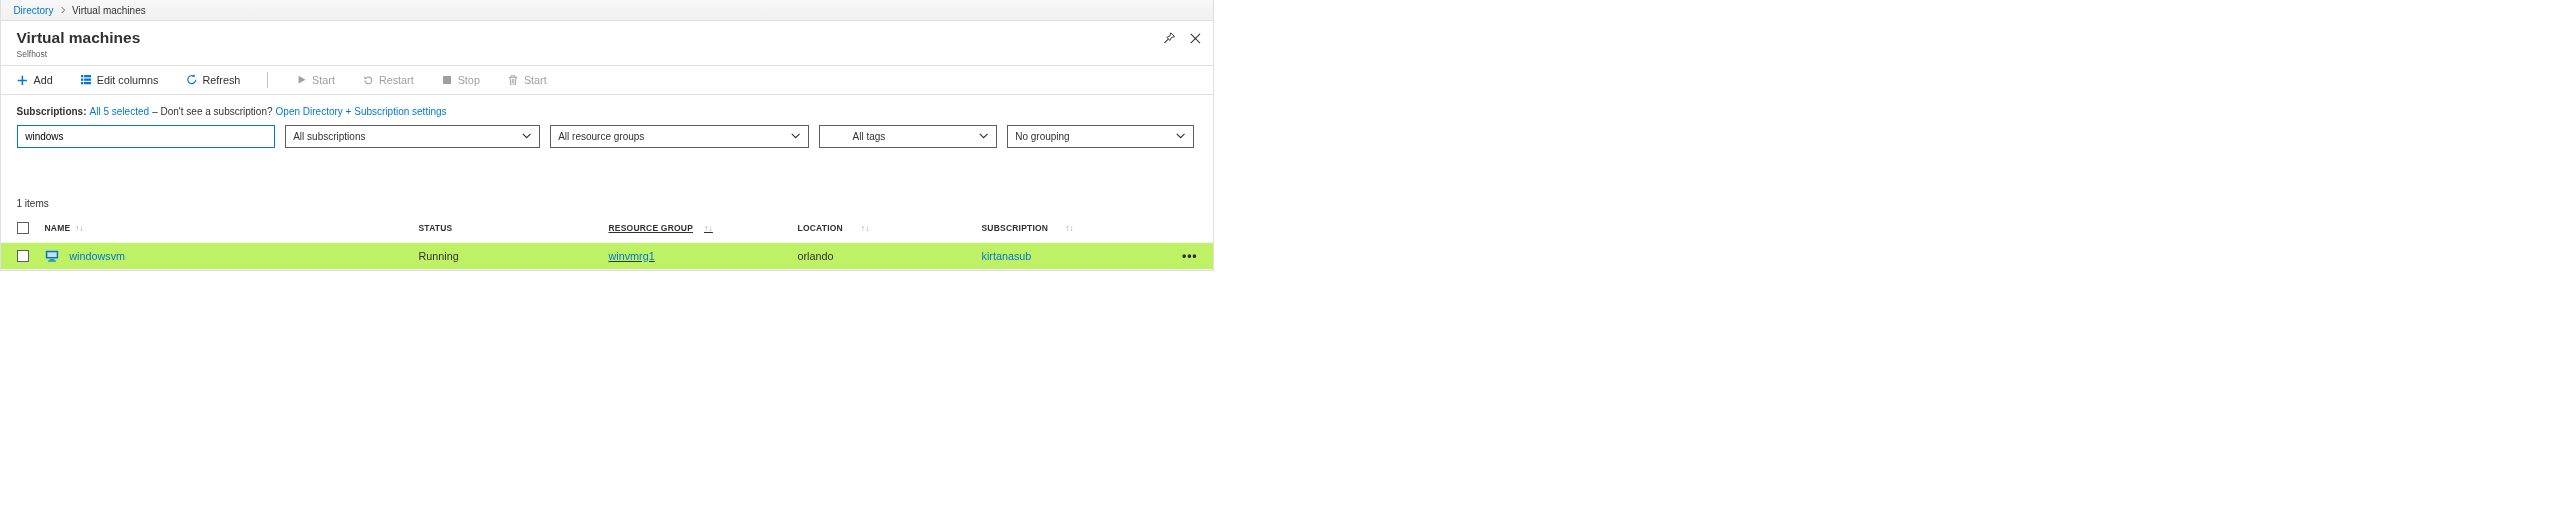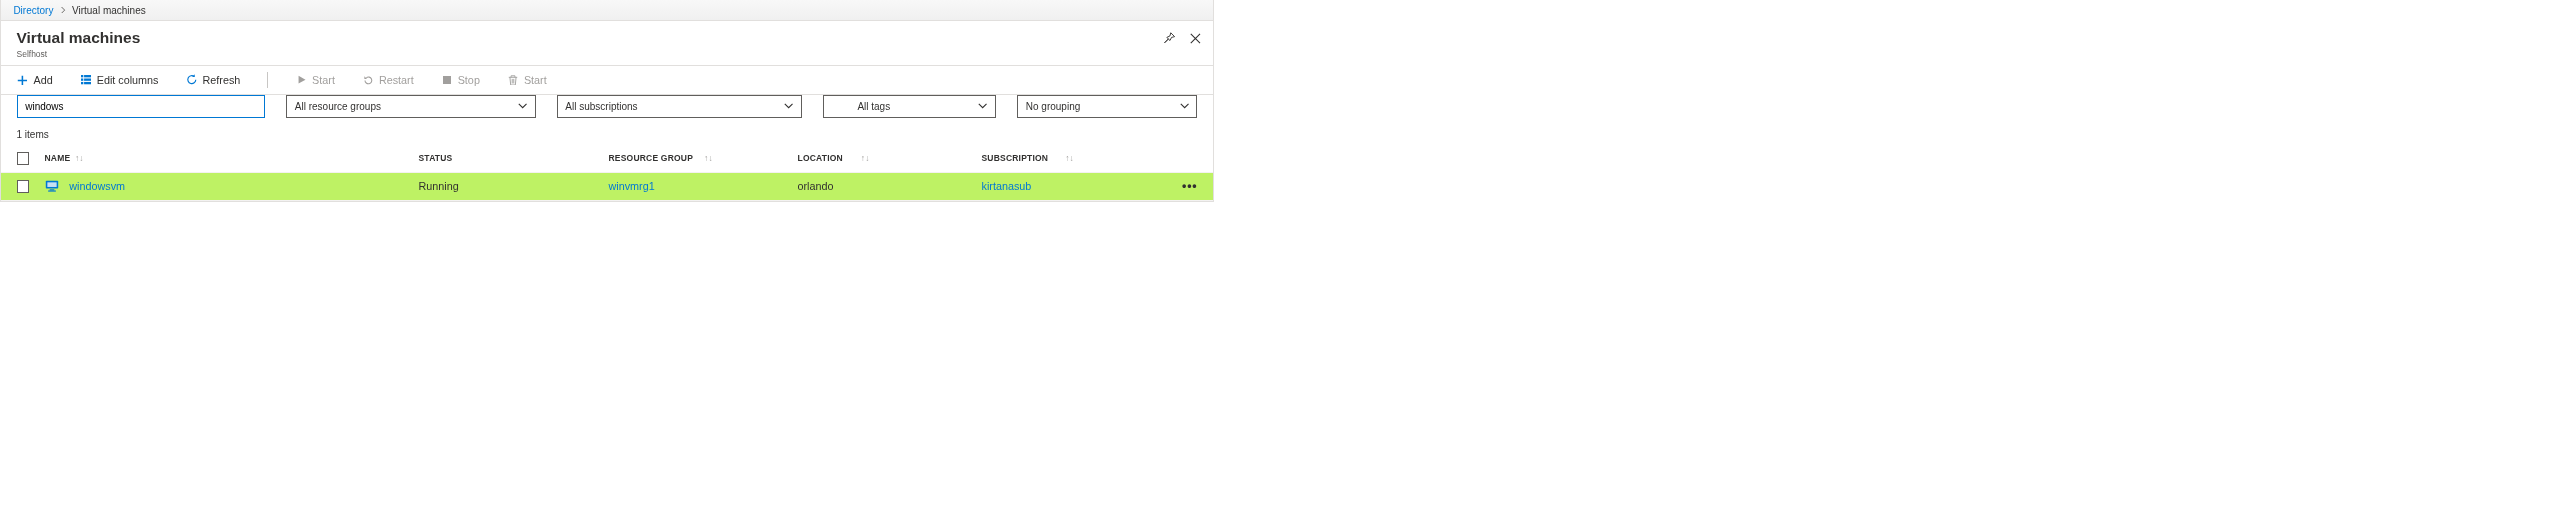--- a/index.html
+++ b/index.html
@@ -56,21 +56,21 @@
     display: flex;
     align-items: center;
     gap: 3.1px;
     padding: 10.8px 15.5px 7.7px 15.5px;
     font-size: 10px;
   }
   .subs-line .lbl { font-weight: 600; }
   .subs-line a { color: #0078d4; text-decoration: none; }
   .filters {
     display: flex;
-    gap: 21px;
+    gap: 10px;
     padding: 0 15.5px 10.8px 15.5px;
   }
   .search-input {
     width: 258px;
     height: 23px;
     border: 0.8px solid #0078d4;
     padding: 0 7.7px;
     font-size: 10px;
     font-family: inherit;
     outline: none;
@@ -84,35 +84,35 @@
     justify-content: space-between;
     font-size: 10px;
     cursor: pointer;
     background: #fff;
   }
   .dd-subs { width: 255px; }
   .dd-rg   { width: 259px; }
   .dd-tags { width: 178px; padding-left: 33px; }
   .dd-grp  { width: 187px; }
   .chev { color: #323130; font-size:9.3px; }
-  .count { padding: 0 15.5px 6.2px 15.5px; font-size: 10px; color: #323130; }
+  .count { padding: 0 15.5px 6.2px 15.5px; font-size: 10px; color: #323130; margin-top: 40px; }
   .thead {
     display: flex;
     align-items: center;
     padding: 6.2px 15.5px 7.7px 15.5px;
     font-size: 8.5px;
     font-weight: 600;
     letter-spacing: 0.2px;
     color: #323130;
     border-bottom: 0.8px solid #f3f2f1;
   }
   .col-check { width: 28px; display:flex; align-items:center; }
   .col-name  { width: 374px; display:flex; align-items:center; gap:4.6px;}
   .col-status{ width: 190px; }
-  .col-rg    { width: 189px; display:flex; align-items:flex-start; gap:11px;}
+  .col-rg    { width: 189px; display:flex; align-items:flex-start; gap:11px;text-decoration:underline;}
   .col-loc   { width: 184px; display:flex; gap:18px;}
   .col-sub   { flex:1; display:flex; align-items:center; gap:17px;}
   .col-menu  { width: 31px; text-align:right; }
   .sort-ic { color:#a19f9d; font-size:8.5px; }
   .trow {
     display: flex;
     align-items: center;
     padding: 6.2px 15.5px;
     background: #bef264;
     font-size: 10.8px;
@@ -224,33 +224,39 @@
     <div class="tbtn disabled">
       <span class="ic">
         <svg width="10" height="10.8" viewBox="0 0 13 14">
             <path d="M1 3 H12 M4 3 V1 H9 V3 M2.5 3 L3.5 13 H9.5 L10.5 3 M5.5 5 V11 M7.5 5 V11" fill="none" stroke="#a19f9d" stroke-width="1.2"></path>
           </svg>
       </span>
       <span>Start</span>
     </div>
   </div>
 
+  <div class="subs-line">
+    <span class="lbl">Subscriptions:</span>
+    <a href="#">All 5 selected</a>
+    <span>– Don't see a subscription?</span>
+    <a href="#">Open Directory + Subscription settings</a>
+  </div>
 
   <div class="filters">
     <input class="search-input" type="text" value="windows" style="">
-    <div class="dropdown dd-rg">
-      <span>All resource groups</span>
+    <div class="dropdown dd-subs">
+      <span>All subscriptions</span>
       <span class="chev">
         <svg width="9.3" height="6.2" viewBox="0 0 12 8">
             <path d="M1 1 L6 6 L11 1" fill="none" stroke="#323130" stroke-width="1.4"></path>
           </svg>
       </span>
     </div>
-    <div class="dropdown dd-subs">
-      <span>All subscriptions</span>
+    <div class="dropdown dd-rg">
+      <span>All resource groups</span>
       <span class="chev">
         <svg width="9.3" height="6.2" viewBox="0 0 12 8">
             <path d="M1 1 L6 6 L11 1" fill="none" stroke="#323130" stroke-width="1.4"></path>
           </svg>
       </span>
     </div>
     <div class="dropdown dd-tags">
       <span>All tags</span>
       <span class="chev">
         <svg width="9.3" height="6.2" viewBox="0 0 12 8">

